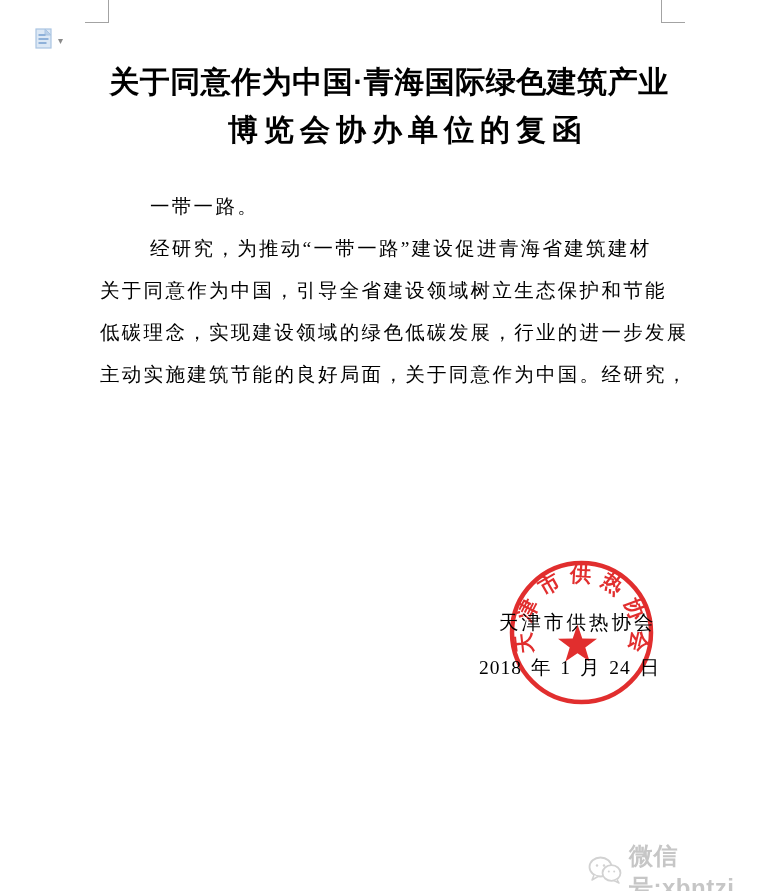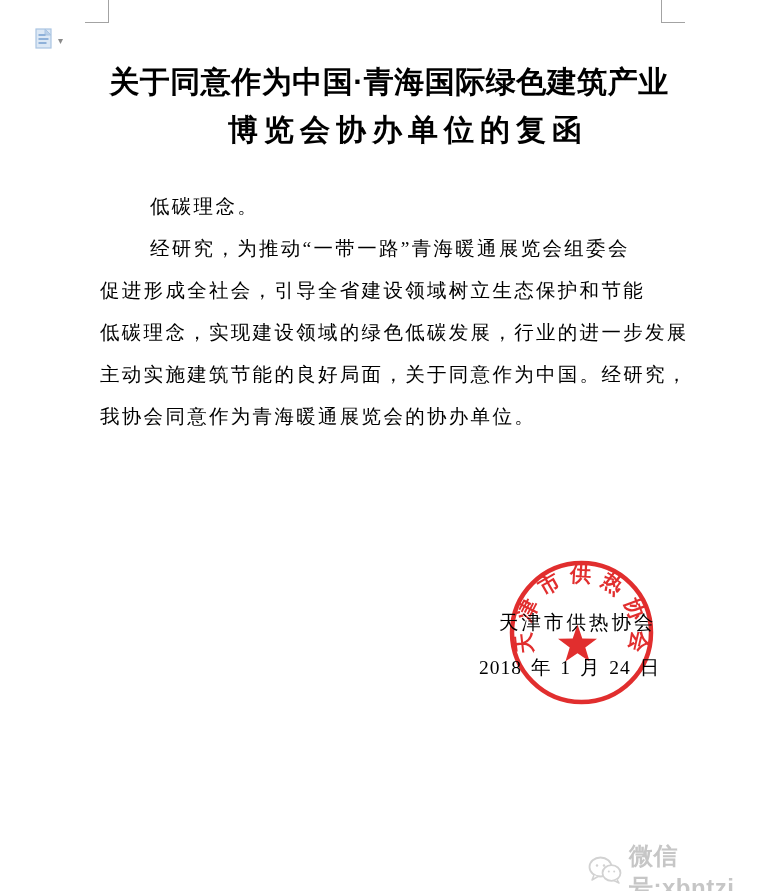--- a/index.html
+++ b/index.html
@@ -55,26 +55,25 @@
         <rect x="3.5" y="14" width="8" height="2" fill="#8fb1d9"></rect>
       </svg>
     </span>
     <span class="paste-arrow">▾</span>
   </div>
 
   <div class="title title1">关于同意作为中国·青海国际绿色建筑产业</div>
   <div class="title title2">博览会协办单位的复函</div>
 
   <div class="body-block">
-    <div class="bline indent">低碳理念。</div>
-    <div class="bline indent">经研究，为推动“一带一路”青海暖通展览会组委会</div>
-    <div class="bline">促进形成全社会，引导全省建设领域树立生态保护和节能</div>
+    <div class="bline indent">一带一路。</div>
+    <div class="bline indent">经研究，为推动“一带一路”建设促进青海省建筑建材</div>
+    <div class="bline">关于同意作为中国，引导全省建设领域树立生态保护和节能</div>
     <div class="bline">低碳理念，实现建设领域的绿色低碳发展，行业的进一步发展</div>
     <div class="bline">主动实施建筑节能的良好局面，关于同意作为中国。经研究，</div>
-    <div class="bline">我协会同意作为青海暖通展览会的协办单位。</div>
   </div>
 
   <div class="signature">天津市供热协会</div>
   <div class="doc-date">2018 年 1 月 24 日</div>
 
   <div class="seal">
     <svg width="145" height="145" viewBox="0 0 145 145">
       <defs>
         <path id="sealArc" d="M 26.3 94.1 A 51 51 0 1 1 118.7 94.1" fill="none"></path>
       </defs>

